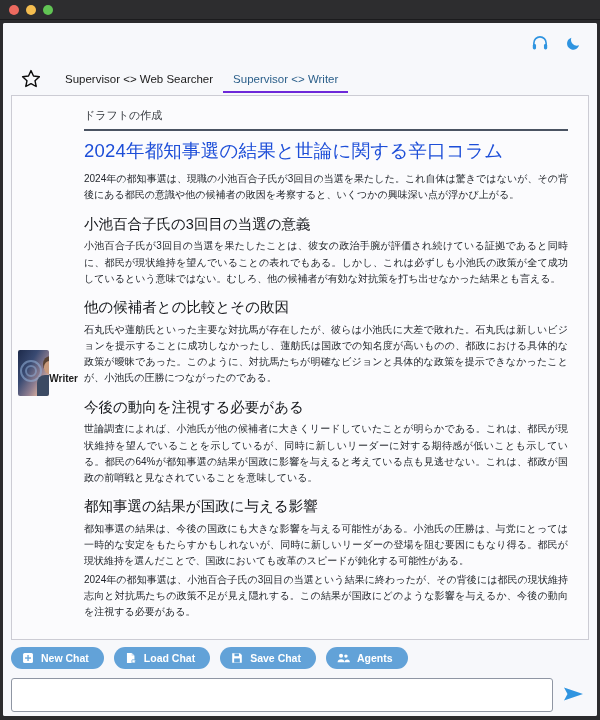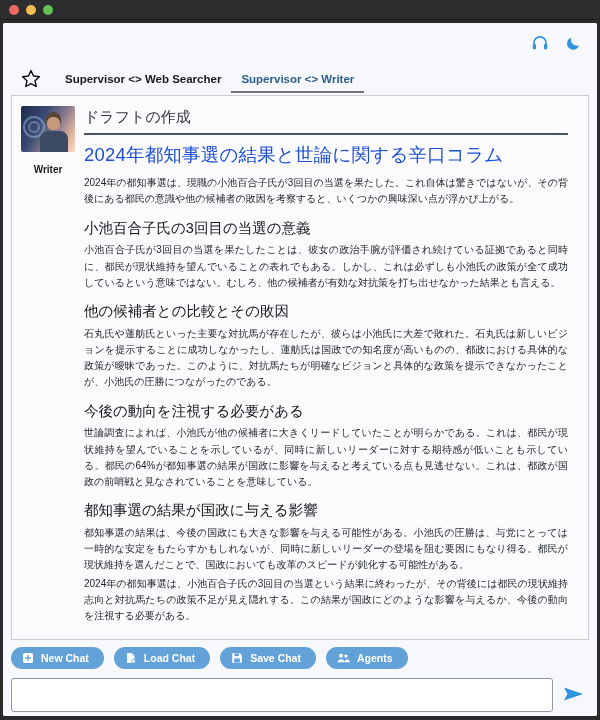--- a/index.html
+++ b/index.html
@@ -47,50 +47,50 @@
 
   
   .tabrow {
     height: 30px; flex: 0 0 30px;
     display: flex; align-items: flex-end;
     padding-left: 18px; gap: 0px;
     background: #f7f8fb;
   }
   .startab { width: 20px; height: 20px; margin-bottom: 4px; margin-right: 14px; }
   .tab {
-    font-size: 11.5px; font-weight: bold;
+    font-size: 11.5px; font-weight: normal;
     padding: 3px 10px 6px 10px;
     color: #1a1a1a;
     cursor: pointer;
     white-space: nowrap;
     border-bottom: 2px solid transparent;
   }
   .tab.active {
     color: #2b5f8a;
-    border-bottom: 2px solid #737373;
+    border-bottom: 2px solid #6d28d9;
   }
 
   
   .chatarea {
     flex: 1 1 auto;
     margin: 2px 8px 0 8px;
     background: #fbfbfd;
     border: 1px solid #ccccd4;
     overflow: hidden;
     position: relative;
   }
   .msg {
     display: flex;
     padding: 8px 6px 0 6px;
     height: 100%;
   }
   .who {
     width: 60px; flex: 0 0 60px;
     padding-top: 2px;
-    display: flex; flex-direction: column; align-items: center;
+    display: flex; align-items: center;
   }
   .avatar {
     width: 54px; height: 46px;
     border-radius: 2px;
     overflow: hidden;
     background: linear-gradient(120deg,#1d2a4a 0%, #394a72 35%, #8e7d90 62%, #e8b9a0 85%, #f6ddc9 100%);
     position: relative;
   }
   .avatar .ring {
     position: absolute; left: 2px; top: 10px;
@@ -120,21 +120,21 @@
   .who-label {
     font-size: 10px; font-weight: bold;
     color: #1c1c1c; margin-top: 12px;
   }
   .bubble {
     flex: 1 1 auto;
     padding: 2px 14px 0 6px;
     overflow: hidden;
   }
   .kicker {
-    font-size: 15px; color: #33373d;
+    font-size: 11px; color: #33373d;
     margin: 2px 0 6px 0;
   }
   hr.rule {
     border: none; border-top: 2px solid #4a5362;
     margin: 0 0 8px 0;
   }
   h1.doc-title {
     font-size: 18.5px; font-weight: normal;
     color: #1d4ed8; letter-spacing: .2px;
     margin: 2px 0 9px 0; line-height: 1.25;

